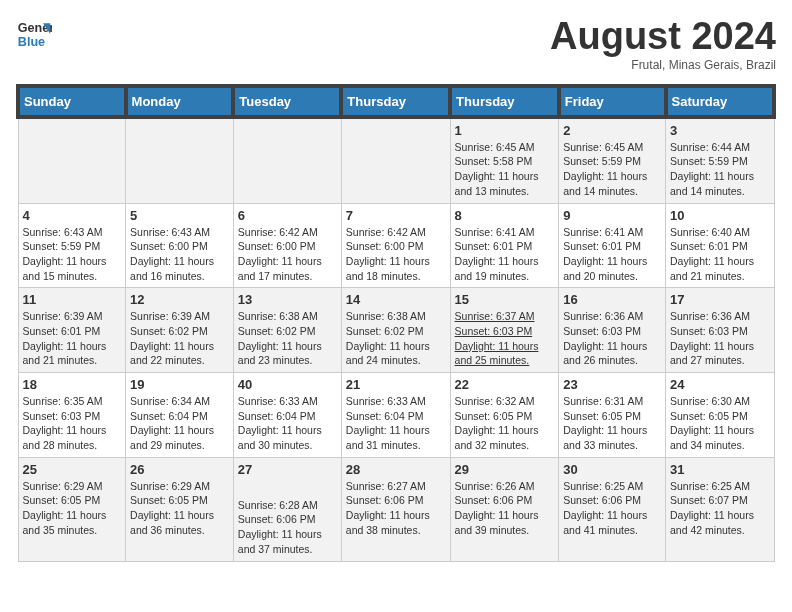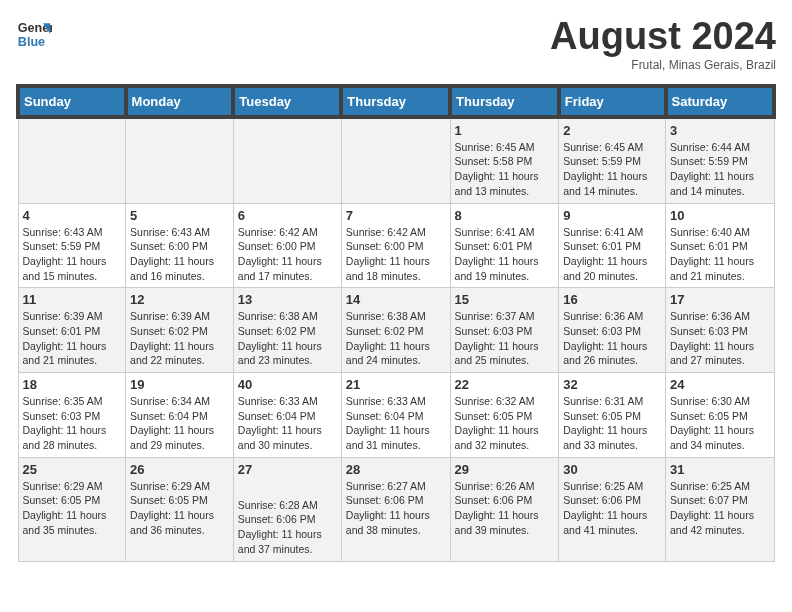--- a/index.html
+++ b/index.html
@@ -197,21 +197,21 @@
 Daylight: 11 hours and 23 minutes.</div>
         </td>
         <td>
           <span class="day-num">14</span>
           <div class="day-info" style="white-space: pre-line;">Sunrise: 6:38 AM
 Sunset: 6:02 PM
 Daylight: 11 hours and 24 minutes.</div>
         </td>
         <td>
           <span class="day-num">15</span>
-          <div class="day-info" style="white-space: pre-line;">Sunrise: 6:37 AM
+          <div class="day-info" style="white-space: pre-line; text-decoration: underline;">Sunrise: 6:37 AM
 Sunset: 6:03 PM
 Daylight: 11 hours and 25 minutes.</div>
         </td>
         <td>
           <span class="day-num">16</span>
           <div class="day-info" style="white-space: pre-line;">Sunrise: 6:36 AM
 Sunset: 6:03 PM
 Daylight: 11 hours and 26 minutes.</div>
         </td>
         <td>
@@ -246,21 +246,21 @@
 Sunset: 6:04 PM
 Daylight: 11 hours and 31 minutes.</div>
         </td>
         <td>
           <span class="day-num">22</span>
           <div class="day-info" style="white-space: pre-line;">Sunrise: 6:32 AM
 Sunset: 6:05 PM
 Daylight: 11 hours and 32 minutes.</div>
         </td>
         <td>
-          <span class="day-num">32</span>
+          <span class="day-num">23</span>
           <div class="day-info" style="white-space: pre-line;">Sunrise: 6:31 AM
 Sunset: 6:05 PM
 Daylight: 11 hours and 33 minutes.</div>
         </td>
         <td>
           <span class="day-num">24</span>
           <div class="day-info" style="white-space: pre-line;">Sunrise: 6:30 AM
 Sunset: 6:05 PM
 Daylight: 11 hours and 34 minutes.</div>
         </td>

